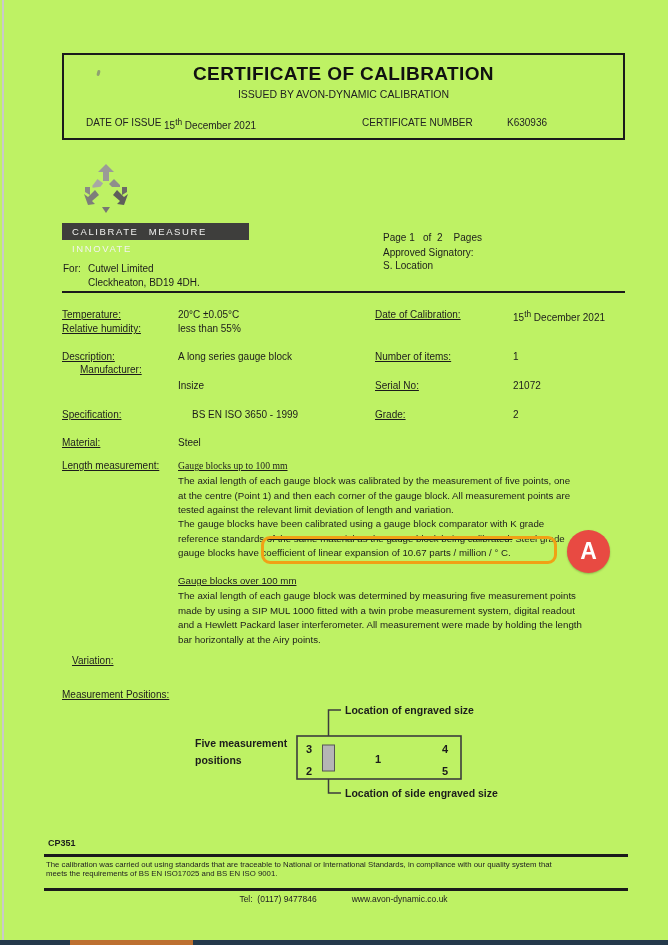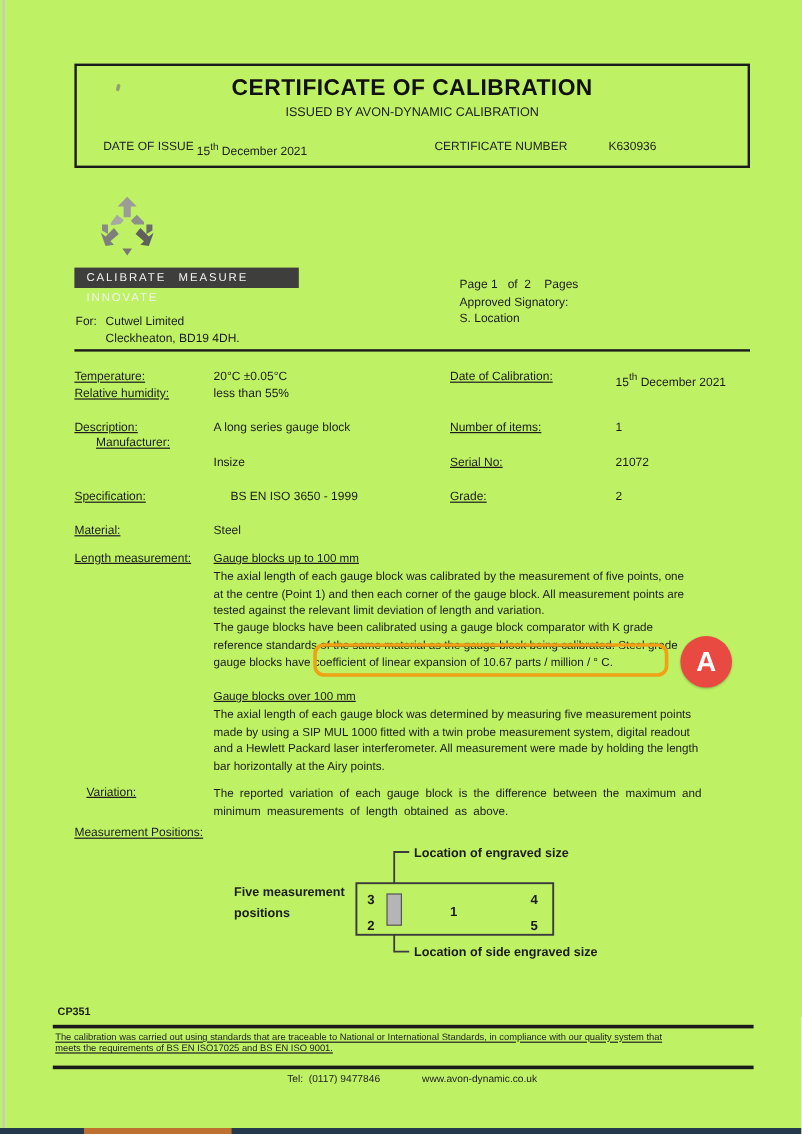--- a/index.html
+++ b/index.html
@@ -35,21 +35,21 @@
   .hl-box { left:261px; top:536px; width:296px; height:28px; border:3px solid #F0A115; border-radius:9px; z-index:5; }
   .badge { left:567px; top:530px; width:43px; height:43px; border-radius:50%; background:#E84A42; color:#fff;
            display:flex; align-items:center; justify-content:center; font-size:23px; font-weight:bold; z-index:6;
            box-shadow:0 1px 2px rgba(0,0,0,.25); }
 
   svg text { font-family:"Liberation Sans","DejaVu Sans",sans-serif; fill:#1c1c1c; }
   .diag-label { font-size:10.5px; font-weight:bold; }
   .diag-num { font-size:11px; font-weight:bold; }
 
   .cp { left:48px; top:838px; font-size:9px; font-weight:bold; }
-  .disc { left:46px; top:860px; width:582px; font-size:7.8px; line-height:9.3px; color:#222;text-decoration:underline; }
+  .disc { left:46px; top:860px; width:582px; font-size:7.8px; line-height:9.3px; color:#222; }
   .disc2 { font-weight:bold; letter-spacing:0.25px; }
   .addr-wrap { left:62px; top:894px; width:563px; text-align:center; font-size:8.5px; line-height:11px; color:#222; }
   .tel-row { display:inline-flex; gap:35px; }
 
   .bottom-bar { left:0; top:940px; width:668px; height:5px; background:#24394b; }
   .bottom-accent { left:70px; top:940px; width:123px; height:5px; background:#bd7030; z-index:2; }
 </style>
 </head>
 <body>
 
@@ -111,37 +111,35 @@
   <div class="abs flabel" style="left:375px;top:309px;">Date of Calibration:</div>
   <div class="abs fvalue" style="left:513px;top:309px;"><span>15</span><sup>th</sup><span> December 2021</span></div>
   <div class="abs flabel" style="left:375px;top:351px;">Number of items:</div>
   <div class="abs fvalue" style="left:513px;top:351px;">1</div>
   <div class="abs flabel" style="left:375px;top:380px;">Serial No:</div>
   <div class="abs fvalue" style="left:513px;top:380px;">21072</div>
   <div class="abs flabel" style="left:375px;top:409px;">Grade:</div>
   <div class="abs fvalue" style="left:513px;top:409px;">2</div>
 
   <div class="abs flabel" style="left:62px;top:460px;">Length measurement:</div>
-  <div class="abs subhead" style="left:178px;top:460px;">Gauge blocks up to 100 mm</div>
+  <div class="abs subhead" style="left:178px;top:460px;font-family:Liberation Serif, serif;">Gauge blocks up to 100 mm</div>
   <div class="abs p pre" style="left:178px;top:474px;">The axial length of each gauge block was calibrated by the measurement of five points, one
 at the centre (Point 1) and then each corner of the gauge block. All measurement points are
 tested against the relevant limit deviation of length and variation.</div>
   <div class="abs p pre" style="left:178px;top:517px;"><span>The gauge blocks have been calibrated using a gauge block comparator with K grade
 reference standards </span><span class="struck">of the same material as the gauge block being calibrated.</span><span> Steel grade
 gauge blocks have </span><span>coefficient of linear expansion of 10.67 parts / million / ° C.</span></div>
 
   <div class="abs subhead" style="left:178px;top:575px;">Gauge blocks over 100 mm</div>
   <div class="abs p pre" style="left:178px;top:589px;">The axial length of each gauge block was determined by measuring five measurement points
 made by using a SIP MUL 1000 fitted with a twin probe measurement system, digital readout
 and a Hewlett Packard laser interferometer. All measurement were made by holding the length
 bar horizontally at the Airy points.</div>
 
   <div class="abs flabel" style="left:72px;top:655px;">Variation:</div>
-  <div class="abs p pre" style="left:178px;top:655px;word-spacing:2.5px;">The reported variation of each gauge block is the difference between the maximum and
-minimum measurements of length obtained as above.</div>
 
   <div class="abs flabel" style="left:62px;top:689px;">Measurement Positions:</div>
 
   <svg class="abs" style="left:150px;top:696px;" width="410" height="112" viewBox="0 0 410 112">
     <text class="diag-label" x="45" y="51">Five measurement</text>
     <text class="diag-label" x="45" y="68">positions</text>
 
     <rect x="147" y="40" width="164" height="43" fill="none" stroke="#3c3c3c" stroke-width="1.6"></rect>
     <rect x="172.5" y="49" width="12" height="26" fill="#b5b5b5" stroke="#555" stroke-width="1"></rect>
 

